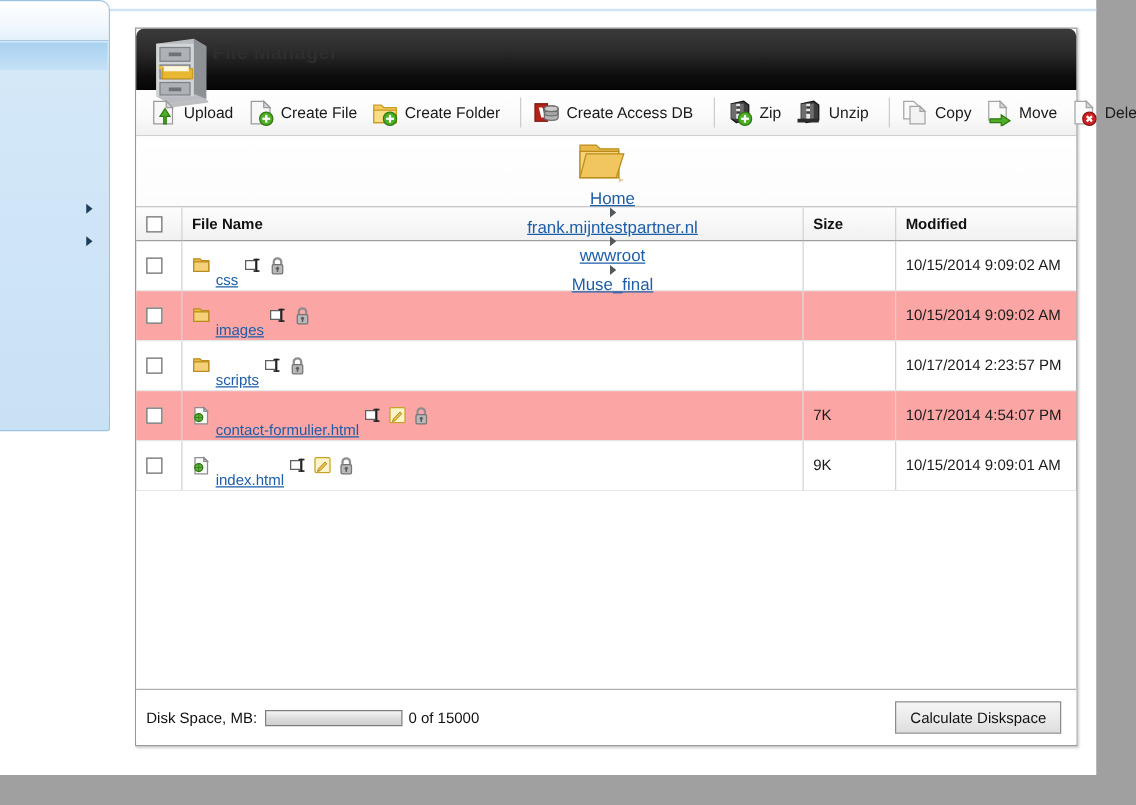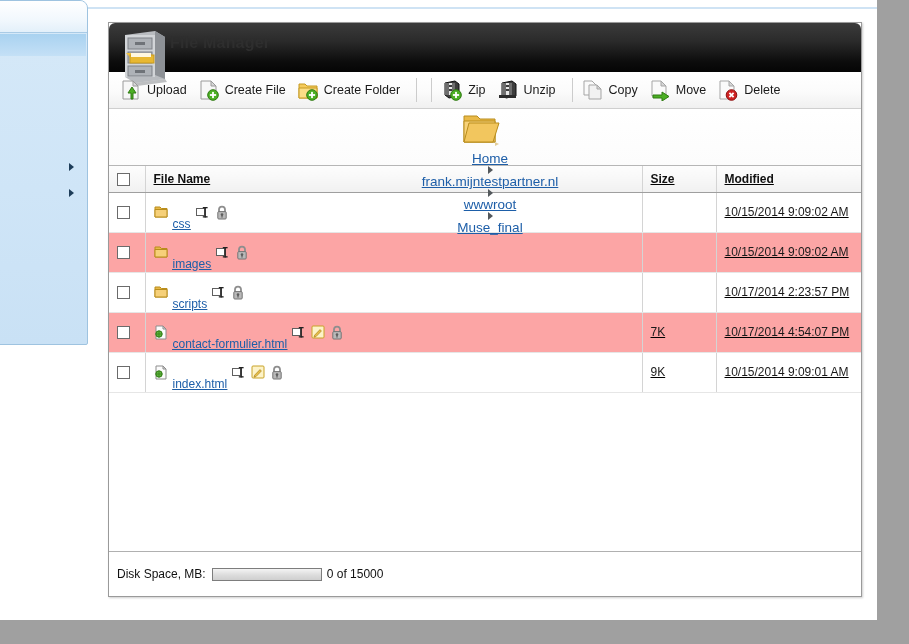--- a/index.html
+++ b/index.html
@@ -157,21 +157,21 @@
   .bc-sep {
     width: 0; height: 0;
     border-left: 5px solid #53585c;
     border-top: 4px solid transparent;
     border-bottom: 4px solid transparent;
     margin: 0 8px;
     flex: 0 0 5px;
   }
 
   
-  #fm-table { width: 100%; border-collapse: collapse; table-layout: fixed; text-decoration: underline; }
+  #fm-table { width: 100%; border-collapse: collapse; table-layout: fixed; }
   #fm-table thead th {
     height: 26px;
     background: linear-gradient(to bottom, #fdfdfd 0%, #f1f1f1 100%);
     border-bottom: 1px solid #9f9f9f;
     border-right: 1px solid #d4d4d4;
     font-size: 12px;
     font-weight: bold;
     color: #111;
     text-align: left;
     padding-left: 8px;
@@ -321,20 +321,33 @@
             <circle cx="15" cy="16" r="5.3" fill="#4caf24" stroke="#2f7a12"></circle>
             <rect x="14.1" y="12.9" width="1.8" height="6.2" fill="#fff"></rect>
             <rect x="11.9" y="15.1" width="6.2" height="1.8" fill="#fff"></rect>
           </svg>
         </span>
         <span class="tb-lbl">Create Folder</span>
       </div>
 
       <div class="tb-sep"></div>
 
+      <div class="tb-btn">
+        <span class="tb-ico">
+          <svg viewBox="0 0 22 22" width="22" height="22">
+            <rect x="2" y="4" width="10" height="14" fill="#b32318" stroke="#7d180f"></rect>
+            <polygon points="5,7 8,7 10,15 7,15" fill="#fff"></polygon>
+            <ellipse cx="15" cy="8" rx="5.5" ry="2.3" fill="#9b9b9b" stroke="#6e6e6e"></ellipse>
+            <path d="M9.5 8 v7 a5.5 2.3 0 0 0 11 0 V8 Z" fill="#b5b5b5" stroke="#6e6e6e"></path>
+            <ellipse cx="15" cy="11.5" rx="5.5" ry="2.1" fill="#a6a6a6" stroke="#6e6e6e"></ellipse>
+            <ellipse cx="15" cy="8" rx="5.5" ry="2.3" fill="#cacaca" stroke="#6e6e6e"></ellipse>
+          </svg>
+        </span>
+        <span class="tb-lbl">Create Access DB</span>
+      </div>
 
       <div class="tb-sep"></div>
 
       <div class="tb-btn">
         <span class="tb-ico">
           <svg viewBox="0 0 22 22" width="22" height="22">
             <polygon points="4,4 14,2 18,5 18,17 8,19 4,16" fill="#3d3d3d" stroke="#111"></polygon>
             <rect x="4" y="4" width="10" height="12" fill="#6e6e6e"></rect>
             <rect x="8" y="4" width="3" height="12" fill="#e8e8e8"></rect>
             <rect x="8" y="6" width="3" height="2" fill="#3d3d3d"></rect>
@@ -626,16 +639,17 @@
         </tr>
       </tbody>
     </table>
 
     <div id="fm-body-fill"></div>
 
     <div id="fm-footer">
       <span id="disk-label">Disk Space, MB:</span>
       <span id="disk-bar"></span>
       <span id="disk-amount">0 of 15000</span>
+      <button id="calc-btn">Calculate Diskspace</button>
     </div>
 
   </div>
 </div>
 
 </body></html>

